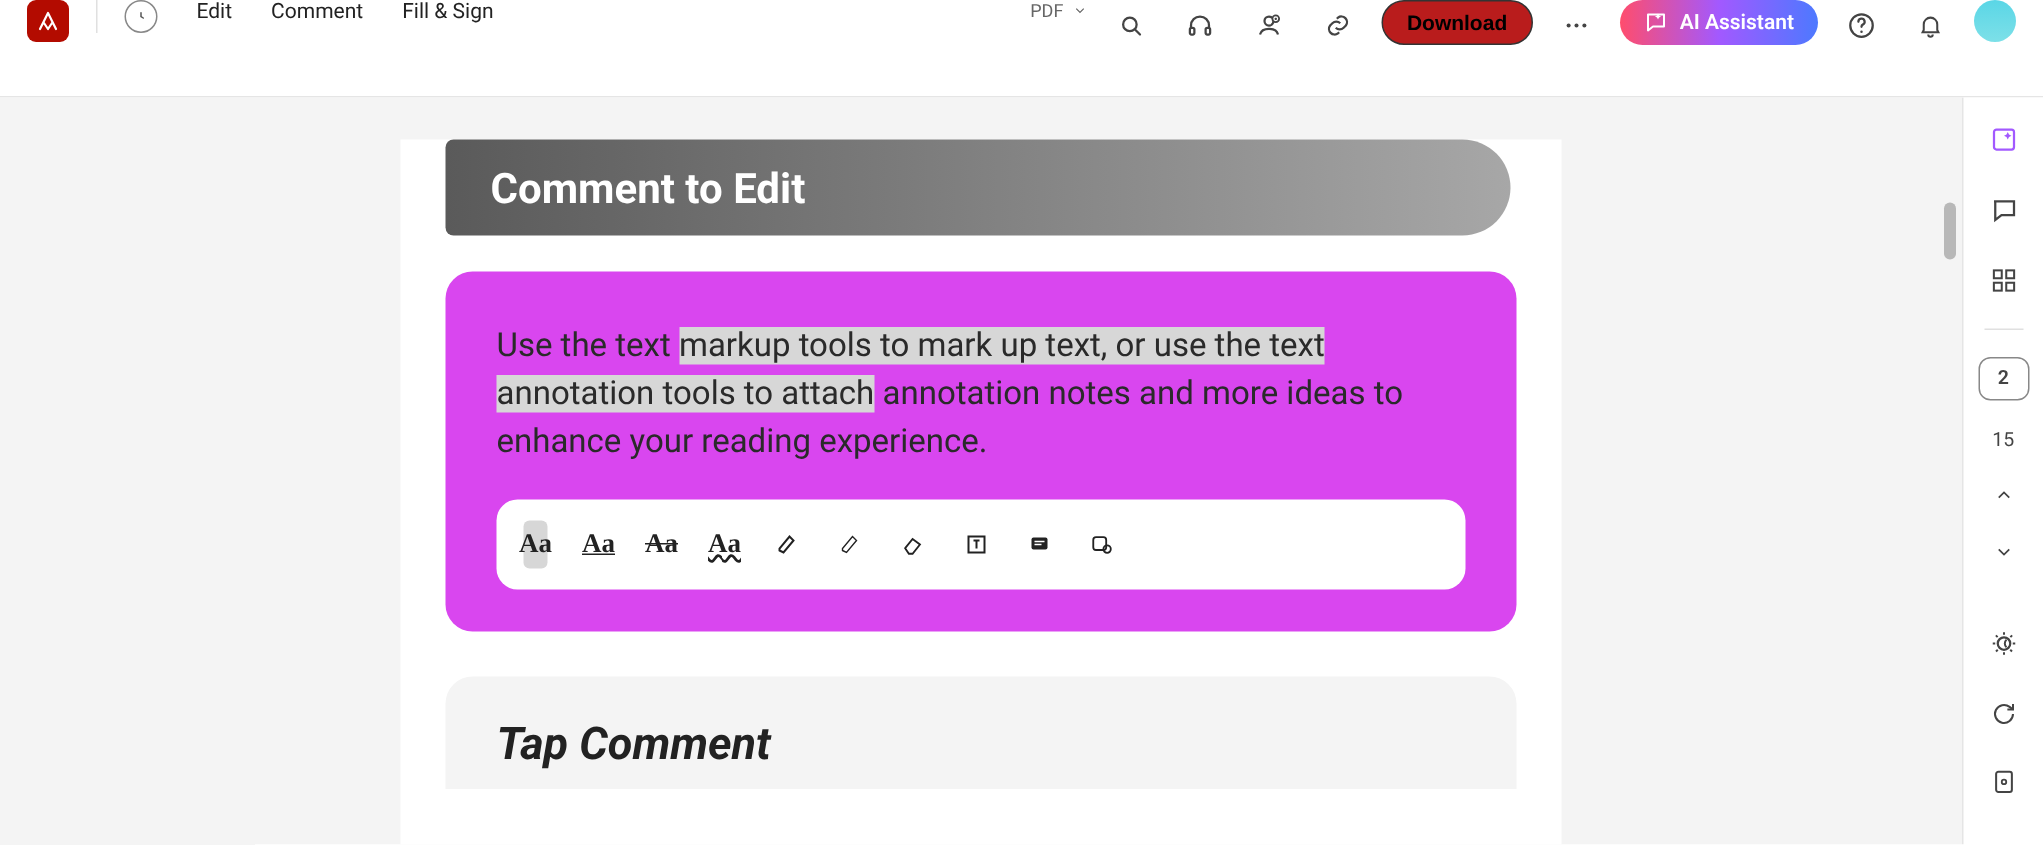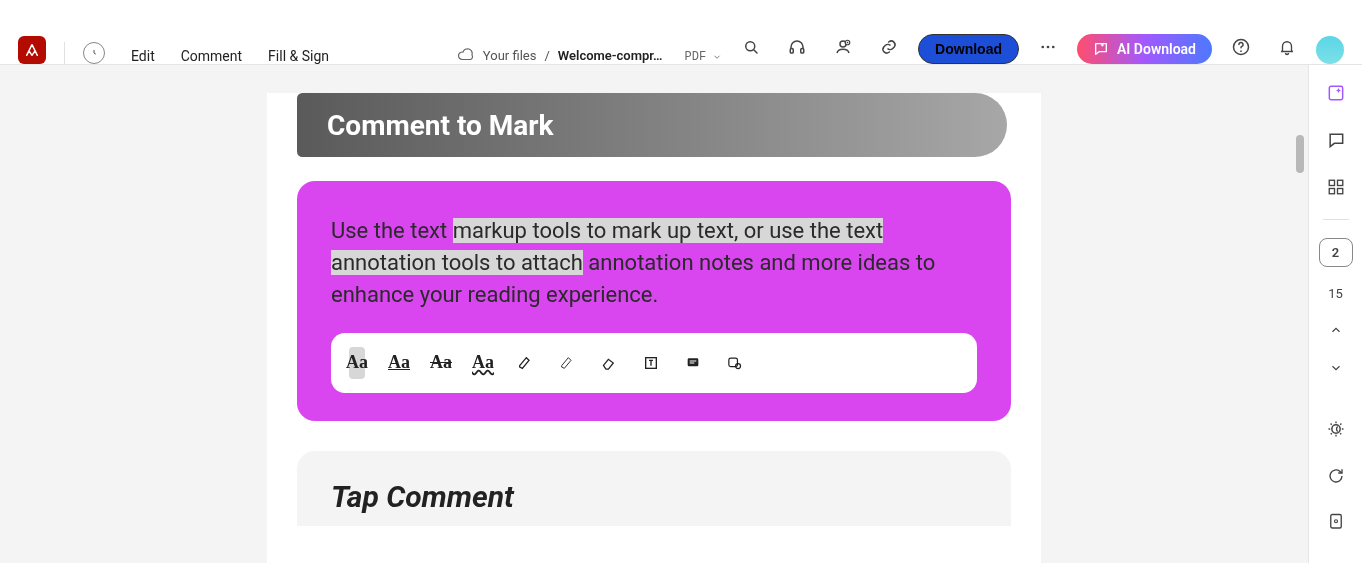--- a/index.html
+++ b/index.html
@@ -10,40 +10,40 @@
   height: 563px;
   overflow: hidden;
   position: relative;
 }
 
 
 .topbar {
   height: 65px;
   border-bottom: 1px solid #e5e5e5;
   display: flex;
-  align-items: flex-end;
+  align-items: flex-start;
   padding: 0 18px;
   gap: 12px;
 }
 .app-logo {
   width: 28px; height: 28px; background: #b30b00; border-radius: 6px;
   display: flex; align-items: center; justify-content: center; color: #fff;
 }
 .vdiv { width: 1px; height: 22px; background: #e0e0e0; margin: 0 6px; }
 .history-icon { width: 22px; height: 22px; display:flex; align-items:center; justify-content:center; color:#555; cursor:pointer; border:1.5px solid #888; border-radius:50%; }
 .menu-items { display: flex; gap: 26px; margin-left: 14px; }
 .menu-item { font-size: 14px; color: #222; cursor: pointer; }
 .topbar-spacer { flex: 1; }
 .breadcrumb { display: flex; align-items: center; gap: 8px; font-size: 13px; color: #555; }
 .breadcrumb .file { color: #222; font-weight: 600; }
-.format-label { font-size: 12px; color: #666; margin-left: 10px; display:flex; align-items:center; gap:6px;font-family:Liberation Mono, monospace; }
+.format-label { font-size: 12px; color: #666; margin-left: 10px; display:flex; align-items:center; gap:6px; }
 .icon-btn { width: 34px; height: 34px; display:flex; align-items:center; justify-content:center; color:#444; cursor:pointer; border-radius: 6px; }
 .download-btn {
   border: 1.5px solid #333; border-radius: 18px; padding: 6px 16px;
-  font-size: 14px; font-weight: 600; cursor: pointer; background:#1d4ed8;
+  font-size: 14px; font-weight: 600; cursor: pointer; background:#b91c1c;
 }
 .ai-btn {
   background: linear-gradient(90deg, #ff4d6d 0%, #a259ff 50%, #4d79ff 100%);
   color: #fff; border-radius: 18px; padding: 7px 16px; font-size: 14px;
   font-weight: 600; display:flex; align-items:center; gap:8px; cursor:pointer;
 }
 .avatar { width: 28px; height: 28px; border-radius: 50%; background: linear-gradient(180deg, #5ad6e6 0%, #7de0e8 100%); cursor:pointer; }
 
 
 .left-toolbar {
@@ -124,30 +124,20 @@
       </svg>
   </div>
   <div class="menu-items">
     <span class="menu-item">Edit</span>
     <span class="menu-item">Comment</span>
     <span class="menu-item">Fill &amp; Sign</span>
   </div>
 
   <div class="topbar-spacer"></div>
 
-  <div class="breadcrumb">
-    <span>
-      <svg width="18" height="18" viewBox="0 0 24 24" fill="none">
-          <path d="M7 18a5 5 0 1 1 1-9.9A6 6 0 0 1 20 12a4 4 0 0 1-2 6H7z" stroke="#666" stroke-width="1.6"></path>
-        </svg>
-    </span>
-    <span>Your files</span>
-    <span>/</span>
-    <span class="file">Welcome-compr…</span>
-  </div>
   <div class="format-label">
     <span>PDF</span>
     <svg width="10" height="10" viewBox="0 0 24 24">
         <path d="M6 9l6 6 6-6" stroke="#666" stroke-width="2" fill="none"></path>
       </svg>
   </div>
 
   <div class="icon-btn">
     <svg width="18" height="18" viewBox="0 0 24 24" fill="none">
         <circle cx="11" cy="11" r="6" stroke="#444" stroke-width="2"></circle>
@@ -184,21 +174,21 @@
         <circle cx="12" cy="12" r="1.8" fill="#444"></circle>
         <circle cx="19" cy="12" r="1.8" fill="#444"></circle>
       </svg>
   </div>
 
   <div class="ai-btn">
     <svg width="16" height="16" viewBox="0 0 24 24" fill="none">
         <path d="M4 4h16v12H9l-5 4V4z" stroke="#fff" stroke-width="2" stroke-linejoin="round"></path>
         <path d="M14 3l1 2 2 1-2 1-1 2-1-2-2-1 2-1 1-2z" fill="#fff"></path>
       </svg>
-    <span>AI Download</span>
+    <span>AI Assistant</span>
   </div>
 
   <div class="icon-btn">
     <svg width="20" height="20" viewBox="0 0 24 24" fill="none">
         <circle cx="12" cy="12" r="9" stroke="#444" stroke-width="1.8"></circle>
         <path d="M9.5 9a2.5 2.5 0 1 1 3.5 2.3c-.8.4-1 1-1 1.7" stroke="#444" stroke-width="1.8" stroke-linecap="round"></path>
         <circle cx="12" cy="17" r="1" fill="#444"></circle>
       </svg>
   </div>
   <div class="icon-btn">
@@ -244,21 +234,21 @@
     <svg width="18" height="18" viewBox="0 0 24 24" fill="none">
         <path d="M15 4l5 5L9 20l-6 1 1-6L15 4z" stroke="#333" stroke-width="1.8"></path>
         <path d="M4 22c2-1 3 1 5 0" stroke="#333" stroke-width="1.6"></path>
       </svg>
   </div>
 </div>
 
 <div class="doc-area">
   <div class="page">
     <div class="banner">
-      <span class="banner-title">Comment to Mark</span>
+      <span class="banner-title">Comment to Edit</span>
     </div>
     <div class="card">
       <p><span>Use the text </span><span class="hl">markup tools to mark up text, or use the </span><span class="hl">text annotation tools to attach</span><span> annotation notes and more ideas to enhance your reading experience.</span></p>
       <div class="toolbar-demo">
         <div class="demo-icon selected">
             <span class="aa">Aa</span>
           </div>
         <div class="demo-icon">
             <span class="aa" style="text-decoration:underline">Aa</span>
           </div>

